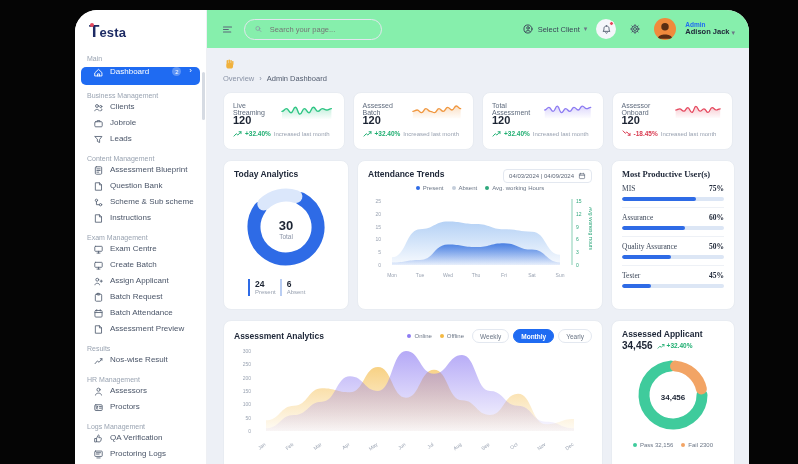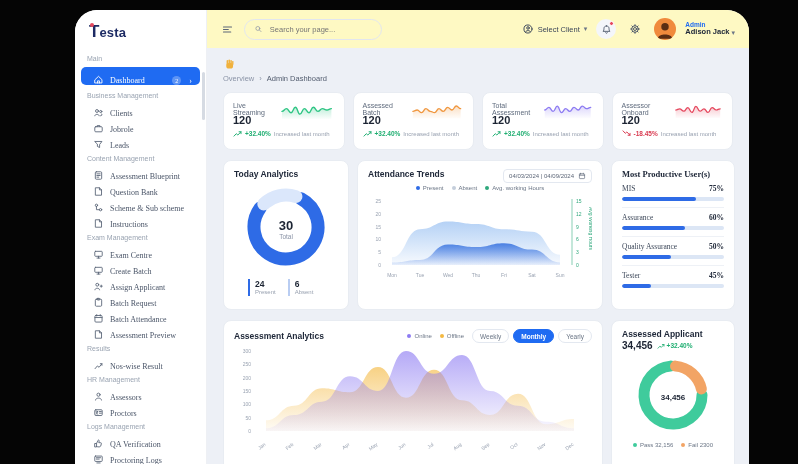--- a/index.html
+++ b/index.html
@@ -7,35 +7,35 @@
   *{box-sizing:border-box;}
   #app{position:absolute;left:75px;top:10px;width:674px;height:454px;background:#fff;
     border-radius:22px 22px 0 0;overflow:hidden;display:flex;}
   
   #sidebar{width:132px;flex:0 0 132px;background:#fff;border-right:1px solid #eef0f4;position:relative;padding:8px 0 0;}
   .logo{display:flex;align-items:baseline;padding:4px 14px 8px;color:#1d2b64;font-weight:bold;}
   .logo .t{font-size:17px;font-weight:800;position:relative;}
   .logo .t i{position:absolute;left:1px;top:1px;width:4px;height:4px;background:#e5485e;border-radius:50%;}
   .logo .rest{font-size:13px;font-weight:800;letter-spacing:.2px;}
   .sec-label{font-size:7px;color:#9aa4b2;padding:5px 12px 2px;height:15px;}
-  .side-item{display:flex;align-items:flex-end;gap:6px;height:16px;padding:0 8px 0 12px;margin:0 6px;border-radius:5px;
-    font-size:8px;color:#4a5568;cursor:pointer;white-space:nowrap;font-family:Liberation Serif, serif;}
+  .side-item{display:flex;align-items:flex-start;gap:6px;height:16px;padding:0 8px 0 12px;margin:0 6px;border-radius:5px;
+    font-size:8px;color:#4a5568;cursor:pointer;white-space:nowrap;}
   .side-item .ic{width:11px;height:11px;flex:0 0 11px;color:#5b6678;display:flex;}
   .side-item .ic svg{width:11px;height:11px;}
   .side-item.active{background:#1f6bf2;color:#fff;margin:2px 6px;height:18px;}
   .side-item.active .ic{color:#fff;}
   .side-item .sp{flex:1;}
   .badge2{width:9px;height:9px;border-radius:50%;background:rgba(255,255,255,.28);color:#fff;font-size:6px;
     display:flex;align-items:center;justify-content:center;}
   .chev{color:#fff;font-size:8px;line-height:1;margin-left:2px;}
   #side-scroll{position:absolute;right:1px;top:62px;width:3px;height:48px;background:#d6dbe3;border-radius:2px;}
   svg .st{stroke:currentColor;fill:none;stroke-width:1.3;stroke-linecap:round;stroke-linejoin:round;}
   
   #right{flex:1;display:flex;flex-direction:column;min-width:0;}
-  #topbar{height:38px;flex:0 0 38px;background:#fef9c3;display:flex;align-items:center;padding:0 14px;gap:10px;}
+  #topbar{height:38px;flex:0 0 38px;background:#86efac;display:flex;align-items:center;padding:0 14px;gap:10px;}
   .hamb{color:#5b6678;display:flex;cursor:pointer;}
   .searchbox{display:flex;align-items:center;gap:5px;border:1px solid #e2e6ee;border-radius:11px;height:21px;
     padding:0 9px;width:138px;color:#8a93a6;}
   .searchbox input{border:none;outline:none;font-size:7.5px;color:#556;width:100%;background:transparent;
     font-family:inherit;}
   .tb-right{margin-left:auto;display:flex;align-items:center;gap:9px;}
   .select-client{display:flex;align-items:center;gap:4px;font-size:7.5px;color:#3c4759;cursor:pointer;}
   .icbtn{position:relative;width:20px;height:20px;border-radius:50%;background:#f4f6fa;display:flex;
     align-items:center;justify-content:center;color:#4a5568;cursor:pointer;}
   .icbtn .dot{position:absolute;top:2px;right:2px;width:5px;height:5px;border-radius:50%;background:#e5485e;border:1px solid #fff;}
@@ -60,21 +60,21 @@
   .stat .pct{font-weight:800;}
   .stat .note{color:#98a1b0;font-size:6px;}
   
   #row2{display:grid;grid-template-columns:126px 1fr 124px;gap:8px;margin-top:10px;}
   .panel-title{font-size:8.5px;font-weight:800;color:#20293a;}
   #att-card{padding:8px 10px;height:150px;}
   .donut-wrap{position:relative;width:92px;margin:2px auto 0;}
   .donut-center{position:absolute;inset:0;display:flex;flex-direction:column;align-items:center;justify-content:center;}
   .donut-center .v{font-size:13px;font-weight:800;color:#1c2433;}
   .donut-center .l{font-size:6.5px;color:#8a93a6;}
-  .att-stats{display:flex;gap:12px;margin-top:2px;padding-left:14px;}
+  .att-stats{display:flex;gap:4px;margin-top:2px;padding-left:14px;}
   .att-stat{border-left:2px solid #2e6be6;padding-left:5px;line-height:1.2;}
   .att-stat.absent{border-left-color:#b9cdf2;}
   .att-stat .n{font-size:8.5px;font-weight:800;color:#1c2433;}
   .att-stat .t{font-size:6px;color:#98a1b0;}
   #trend-card{padding:8px 10px;height:150px;}
   .trend-head{display:flex;align-items:flex-start;justify-content:space-between;}
   .datebox{display:flex;align-items:center;gap:4px;border:1px solid #e3e8f0;border-radius:4px;
     padding:2px 5px;font-size:6px;color:#5d6778;cursor:pointer;}
   .legend{display:flex;gap:8px;justify-content:center;font-size:6px;color:#6b7686;margin:2px 0 0;}
   .legend .li{display:flex;align-items:center;gap:3px;}

